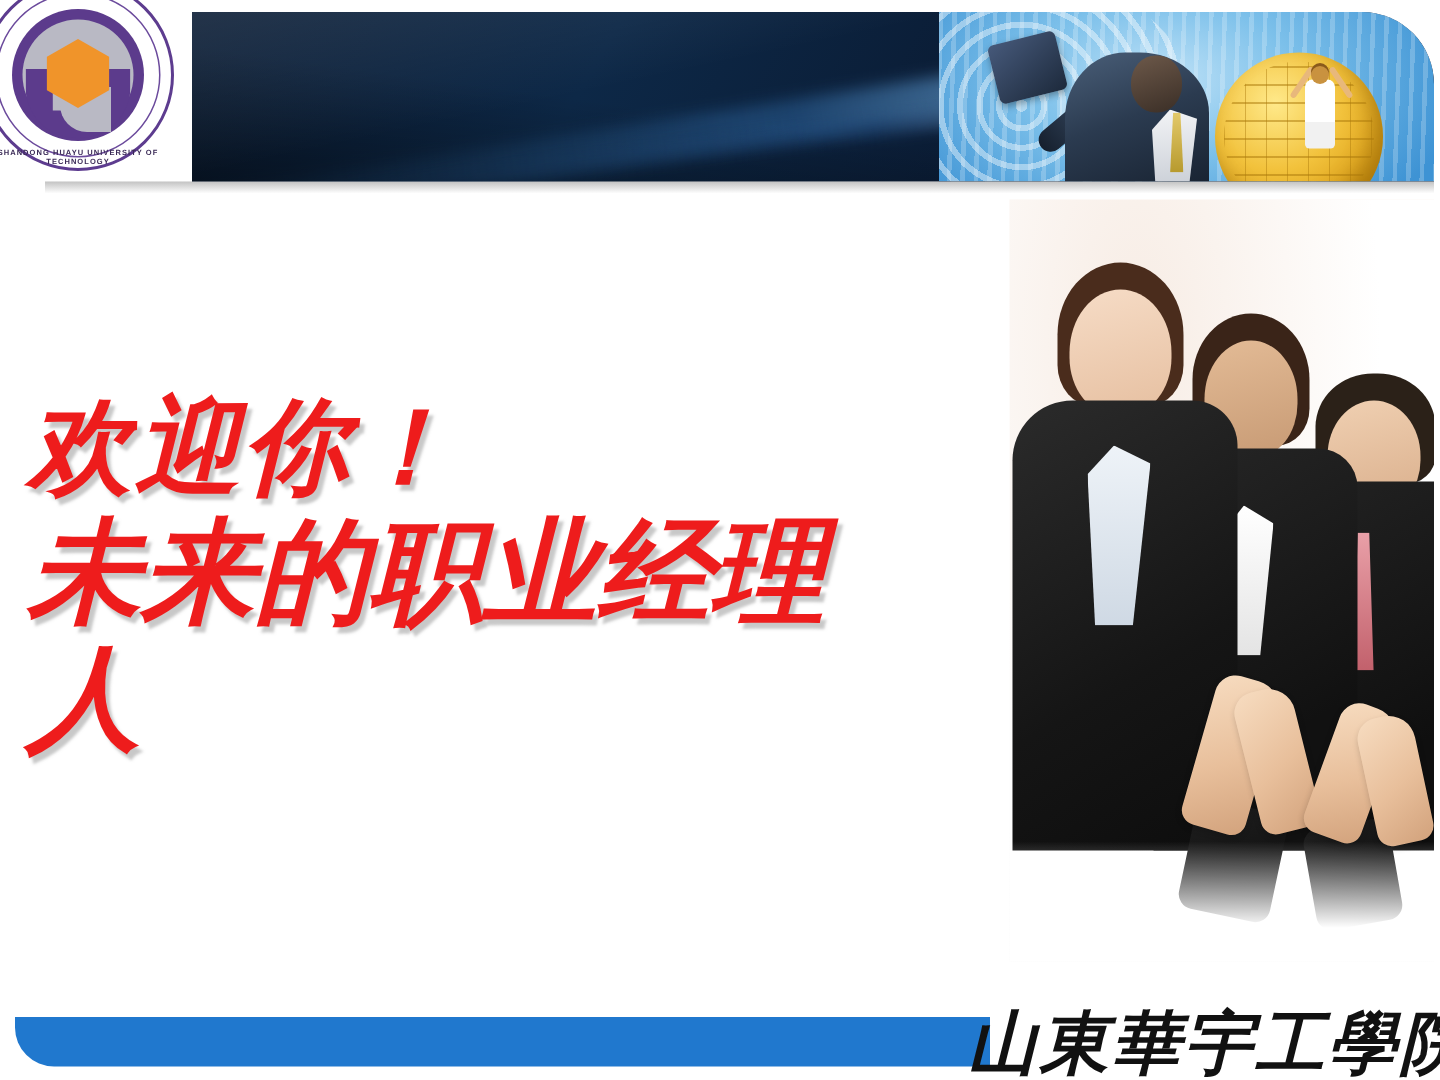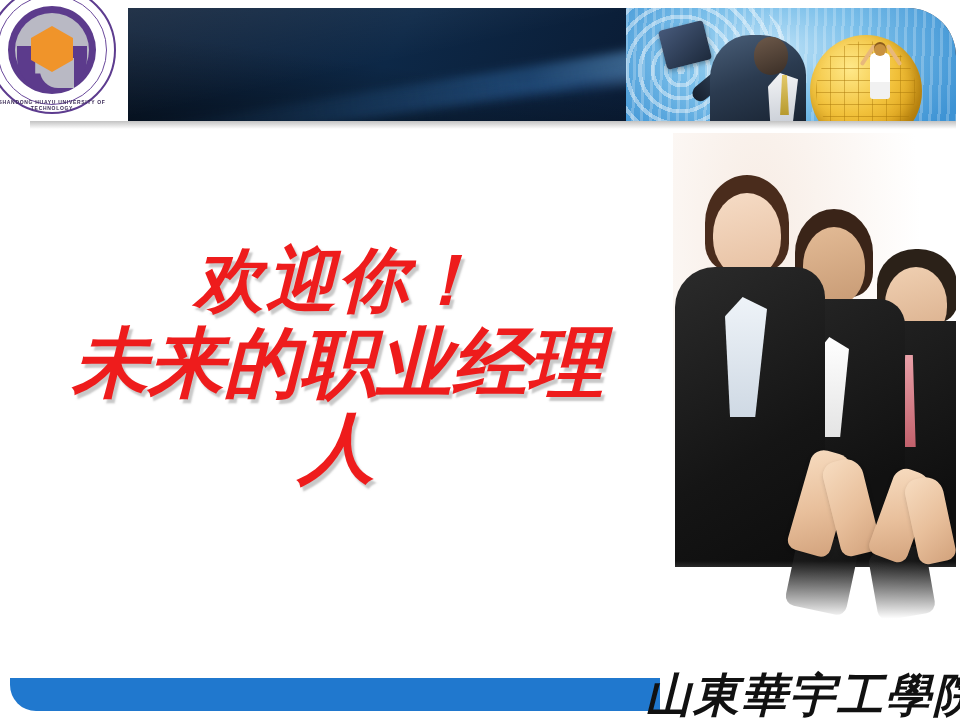--- a/index.html
+++ b/index.html
@@ -88,21 +88,21 @@
      background:#5c3b8c;border-radius:0 0 34px 34px;
      clip-path:polygon(0 0, 26% 0, 26% 60%, 74% 60%, 74% 0, 100% 0, 100% 100%, 0 100%);}
   .lg-tail{position:absolute;left:52px;top:72px;width:34px;height:30px;background:#b9b9c4;
      border-radius:0 0 0 18px;}
   .lg-text-cn{position:absolute;left:0;top:2px;width:128px;text-align:center;
      font-size:9px;color:#3b2b57;letter-spacing:7px;font-weight:bold;}
   .lg-text-en{position:absolute;left:0;bottom:3px;width:128px;text-align:center;
      font-size:5px;color:#3b2b57;letter-spacing:.7px;font-weight:bold;}
 
   
-  #title-block{position:absolute;left:18px;top:244px;width:640px;text-align:center;}
+  #title-block{position:absolute;left:18px;top:262px;width:640px;text-align:left;}
   .title-line{color:#ee1c1c;font-weight:bold;font-style:italic;
      font-family:"DejaVu Serif","Liberation Serif",serif;
      text-shadow:3px 4px 2px rgba(155,155,155,.55);
      line-height:1.02;letter-spacing:2px;white-space:nowrap;}
   #title-line-1{font-size:70px;margin-bottom:16px;}
   #title-line-2{font-size:76px;letter-spacing:0px;font-family:Liberation Mono, monospace;}
   #title-line-3{font-size:76px;}
 
   
   #people-photo{position:absolute;left:673px;top:133px;width:283px;height:508px;overflow:hidden;

